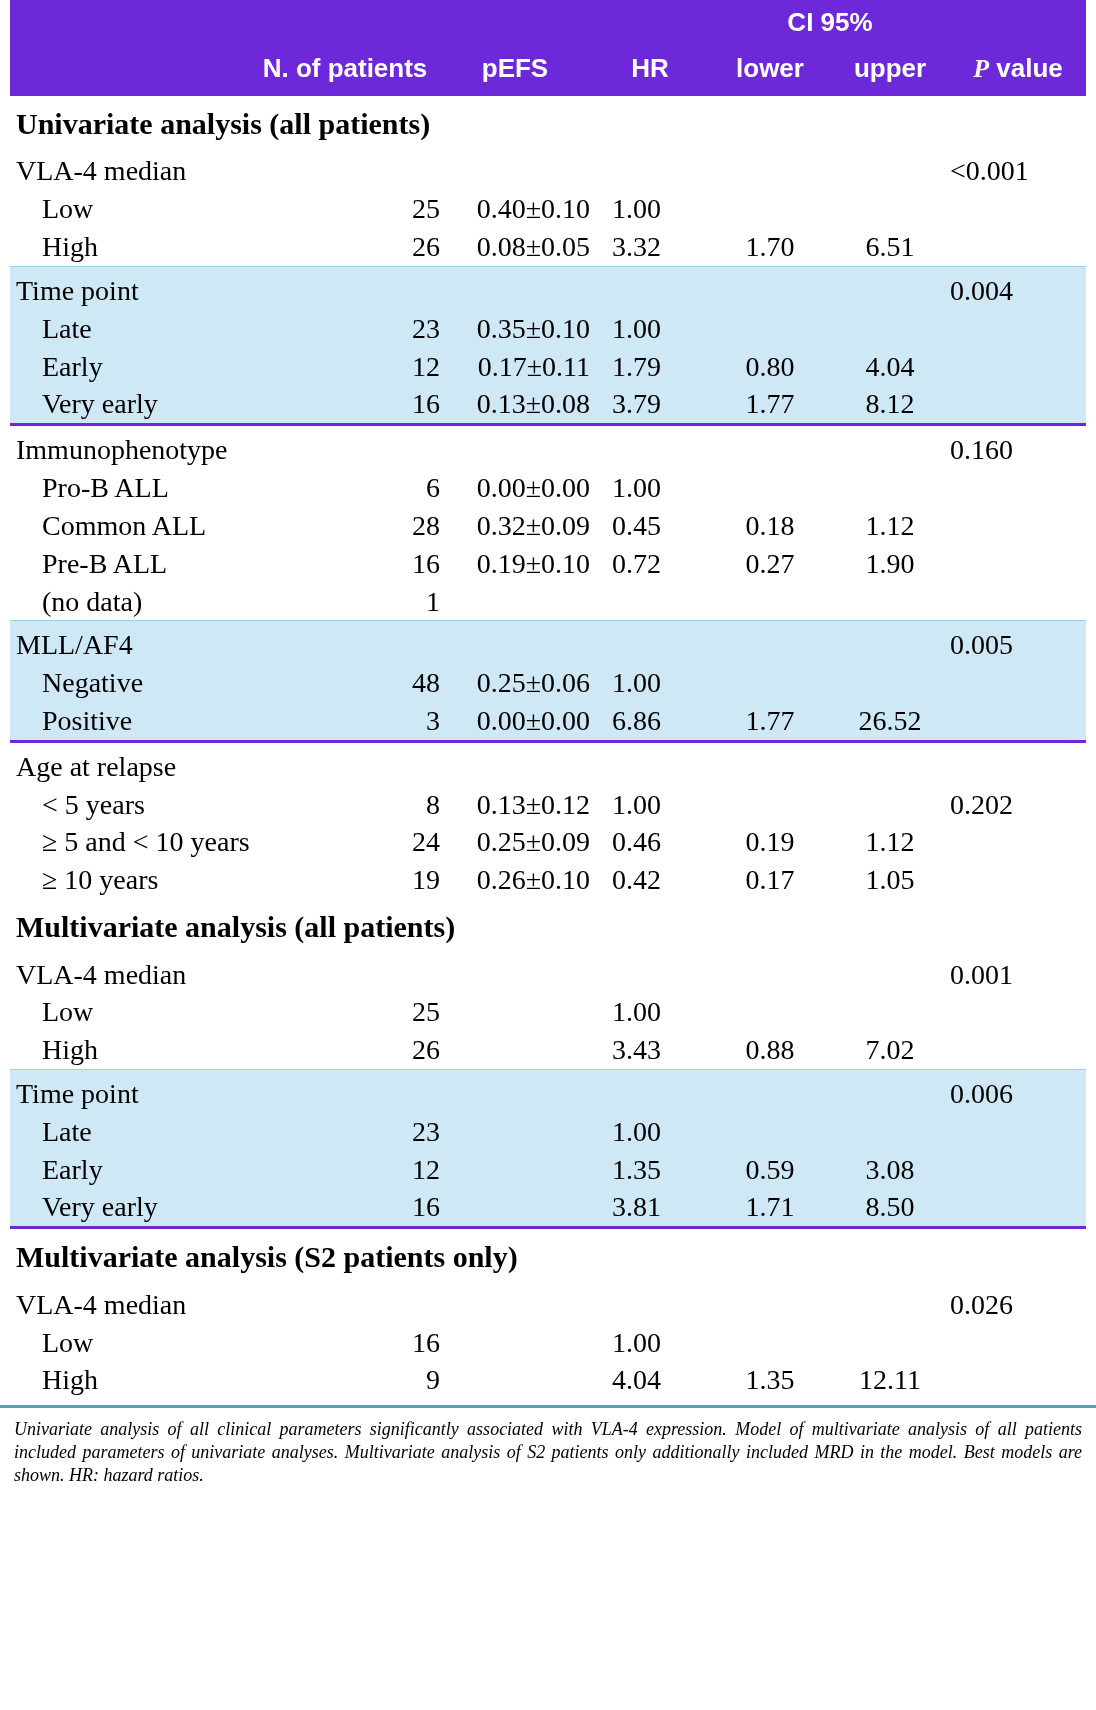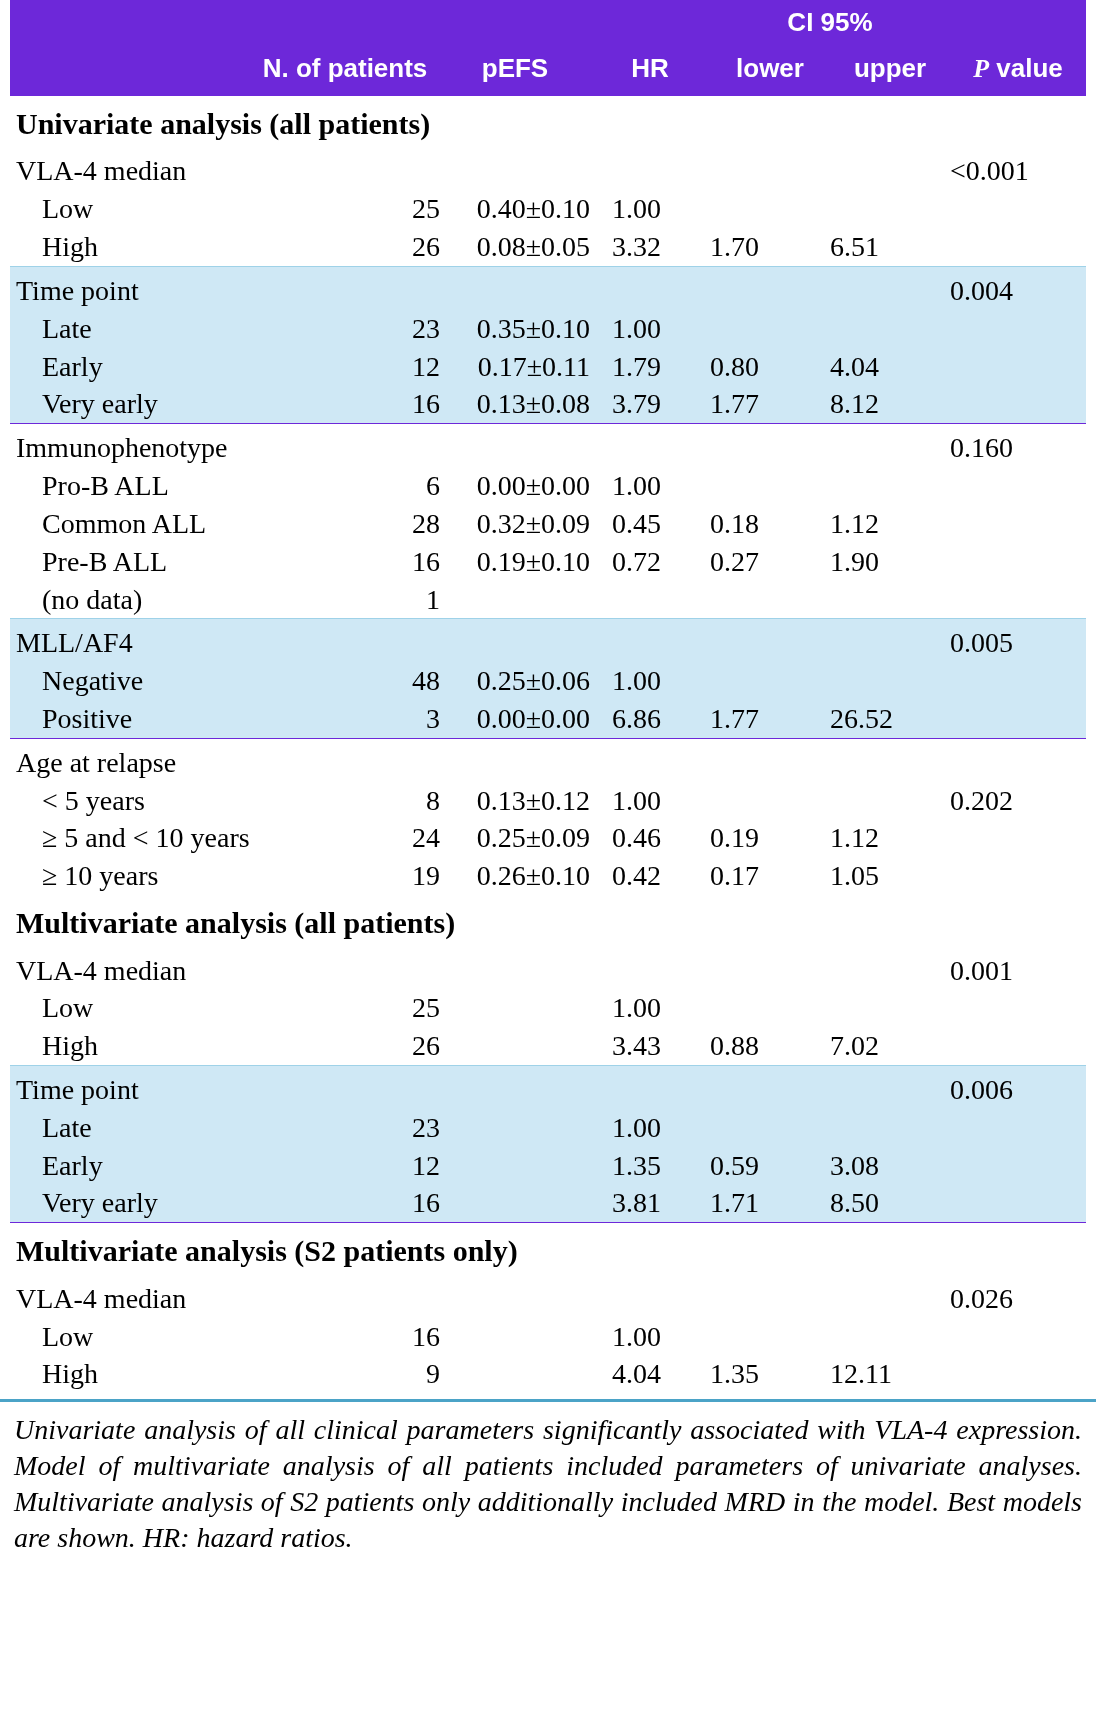--- a/index.html
+++ b/index.html
@@ -66,45 +66,45 @@
     text-align: left;
     padding-left: 6px;
     white-space: nowrap;
   }
   td.indent {
     padding-left: 32px;
   }
   td.num { text-align: right; }
   td.pval { text-align: left; padding-right: 10px; }
   td.hr   { text-align: left; padding-left: 22px; }
-  td.lo, td.up { text-align: left; }
+  td.lo, td.up { text-align: center; }
 
   tr.section td {
     font-weight: bold;
     font-size: 30px;
     padding-top: 9px;
     padding-bottom: 4px;
   }
   tr.shaded td { background: #cfe8f5; }
   tr.grp-first td { padding-top: 6px; }
   .band-start td { border-top: 1px solid #9fd2e8; }
-  .band-end td { border-bottom: 1px solid #6d28d9; }
+  .band-end td { border-bottom: 3px solid #6d28d9; }
 
   
   .footer {
     width: 1096px;
     box-sizing: border-box;
     padding: 10px 14px 16px 14px;
     border-top: 3px solid #4ba3c7;
     margin-top: 6px;
   }
   .footer p {
     margin: 0;
     font-style: italic;
-    font-size: 28px;
+    font-size: 18px;
     line-height: 1.28;
     text-align: justify;
   }
 </style>
 </head>
 <body>
 
 <div class="table-wrap">
   <table class="main">
     <thead>

